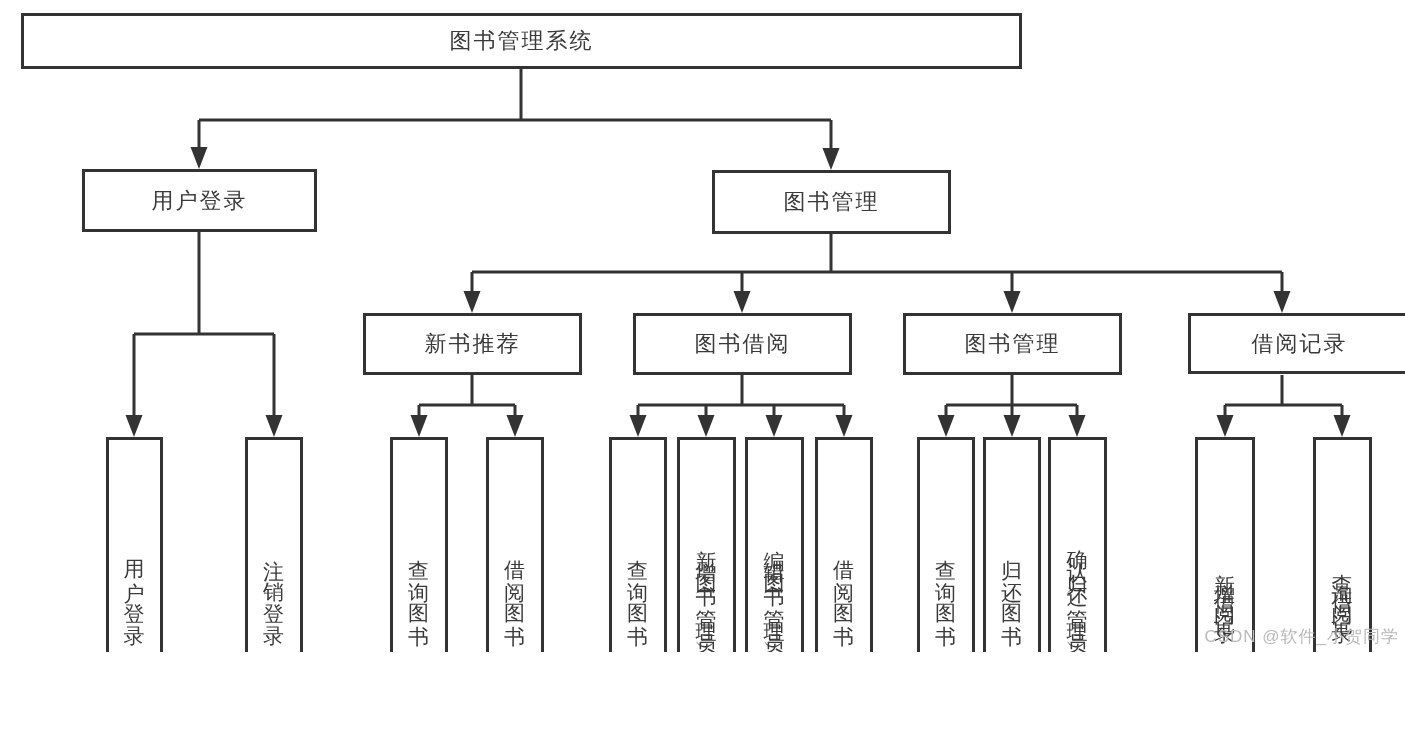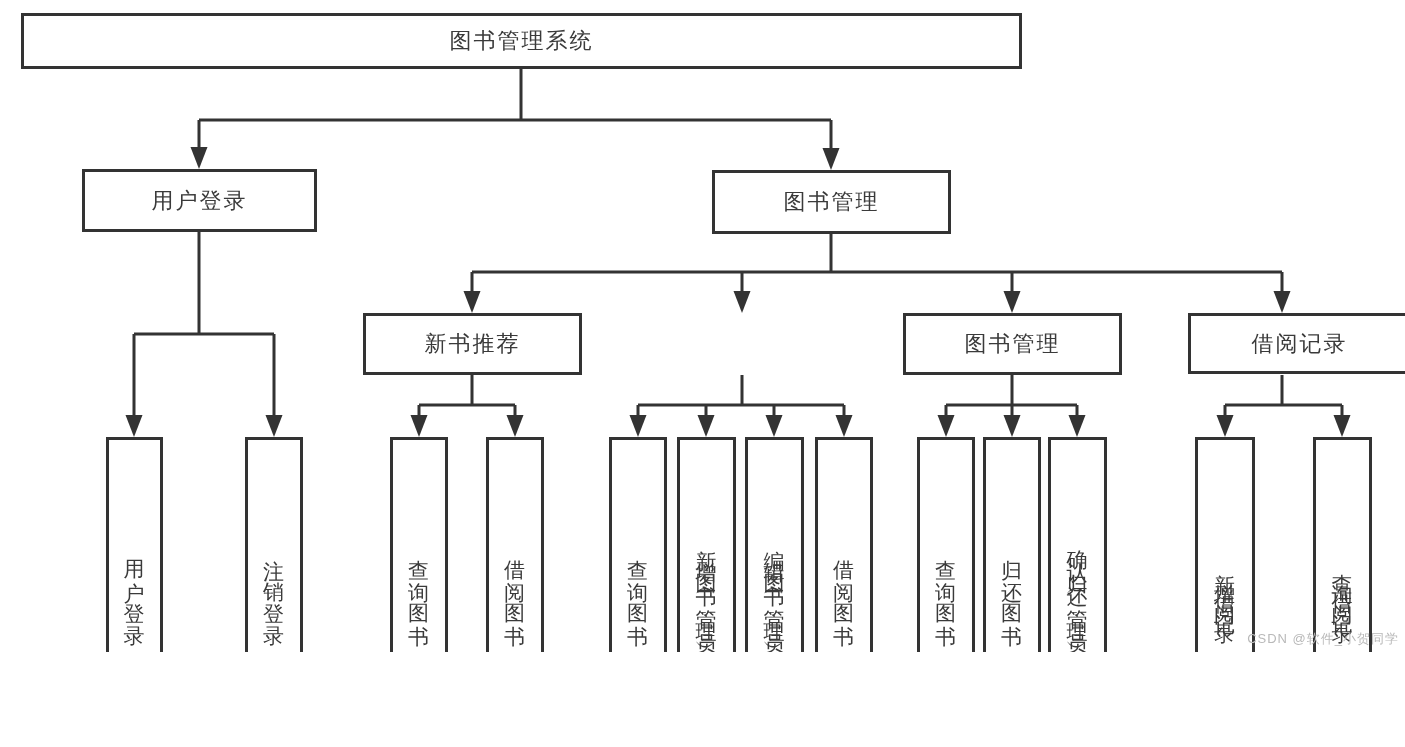--- a/index.html
+++ b/index.html
@@ -30,21 +30,21 @@
     writing-mode:vertical-rl;
     font-size:21px;
     line-height:1;
   }
   .ls4 { letter-spacing:22px; }
   .ls6 { letter-spacing:10px; }
   .ls8 { letter-spacing:12px; }
   .watermark {
     position:absolute;
     right:6px; bottom:4px;
-    font-size:13px;
+    font-size:17px;
     letter-spacing:1px;
     color:#b9b9b9;
     z-index:5;
     white-space:nowrap;
   }
 </style>
 </head>
 <body>
 
 <div class="canvas">
@@ -84,20 +84,21 @@
     <polygon points="1216.5,415 1233.5,415 1225,437"></polygon>
     <polygon points="1333.5,415 1350.5,415 1342,437"></polygon>
   </svg>
 
   <div class="node" style="left:21px; top:13px; width:1001px; height:56px;">图书管理系统</div>
 
   <div class="node" style="left:82px; top:169px; width:235px; height:63px;">用户登录</div>
   <div class="node" style="left:712px; top:170px; width:239px; height:64px;">图书管理</div>
 
   <div class="node" style="left:363px; top:313px; width:219px; height:62px;">新书推荐</div>
+  <div class="node" style="left:633px; top:313px; width:219px; height:62px;">图书借阅</div>
   <div class="node" style="left:903px; top:313px; width:219px; height:62px;">图书管理</div>
   <div class="node" style="left:1172px; top:313px; width:223px; height:61px;margin-left:16px;">借阅记录</div>
 
   <div class="node vnode ls4" style="left:106px; top:437px; width:57px; height:300px;">用户登录</div>
   <div class="node vnode ls4" style="left:245px; top:437px; width:58px; height:300px;">注销登录</div>
 
   <div class="node vnode ls4" style="left:390px; top:437px; width:58px; height:300px;">查询图书</div>
   <div class="node vnode ls4" style="left:486px; top:437px; width:58px; height:300px;">借阅图书</div>
 
   <div class="node vnode ls4" style="left:609px; top:437px; width:58px; height:300px;">查询图书</div>

